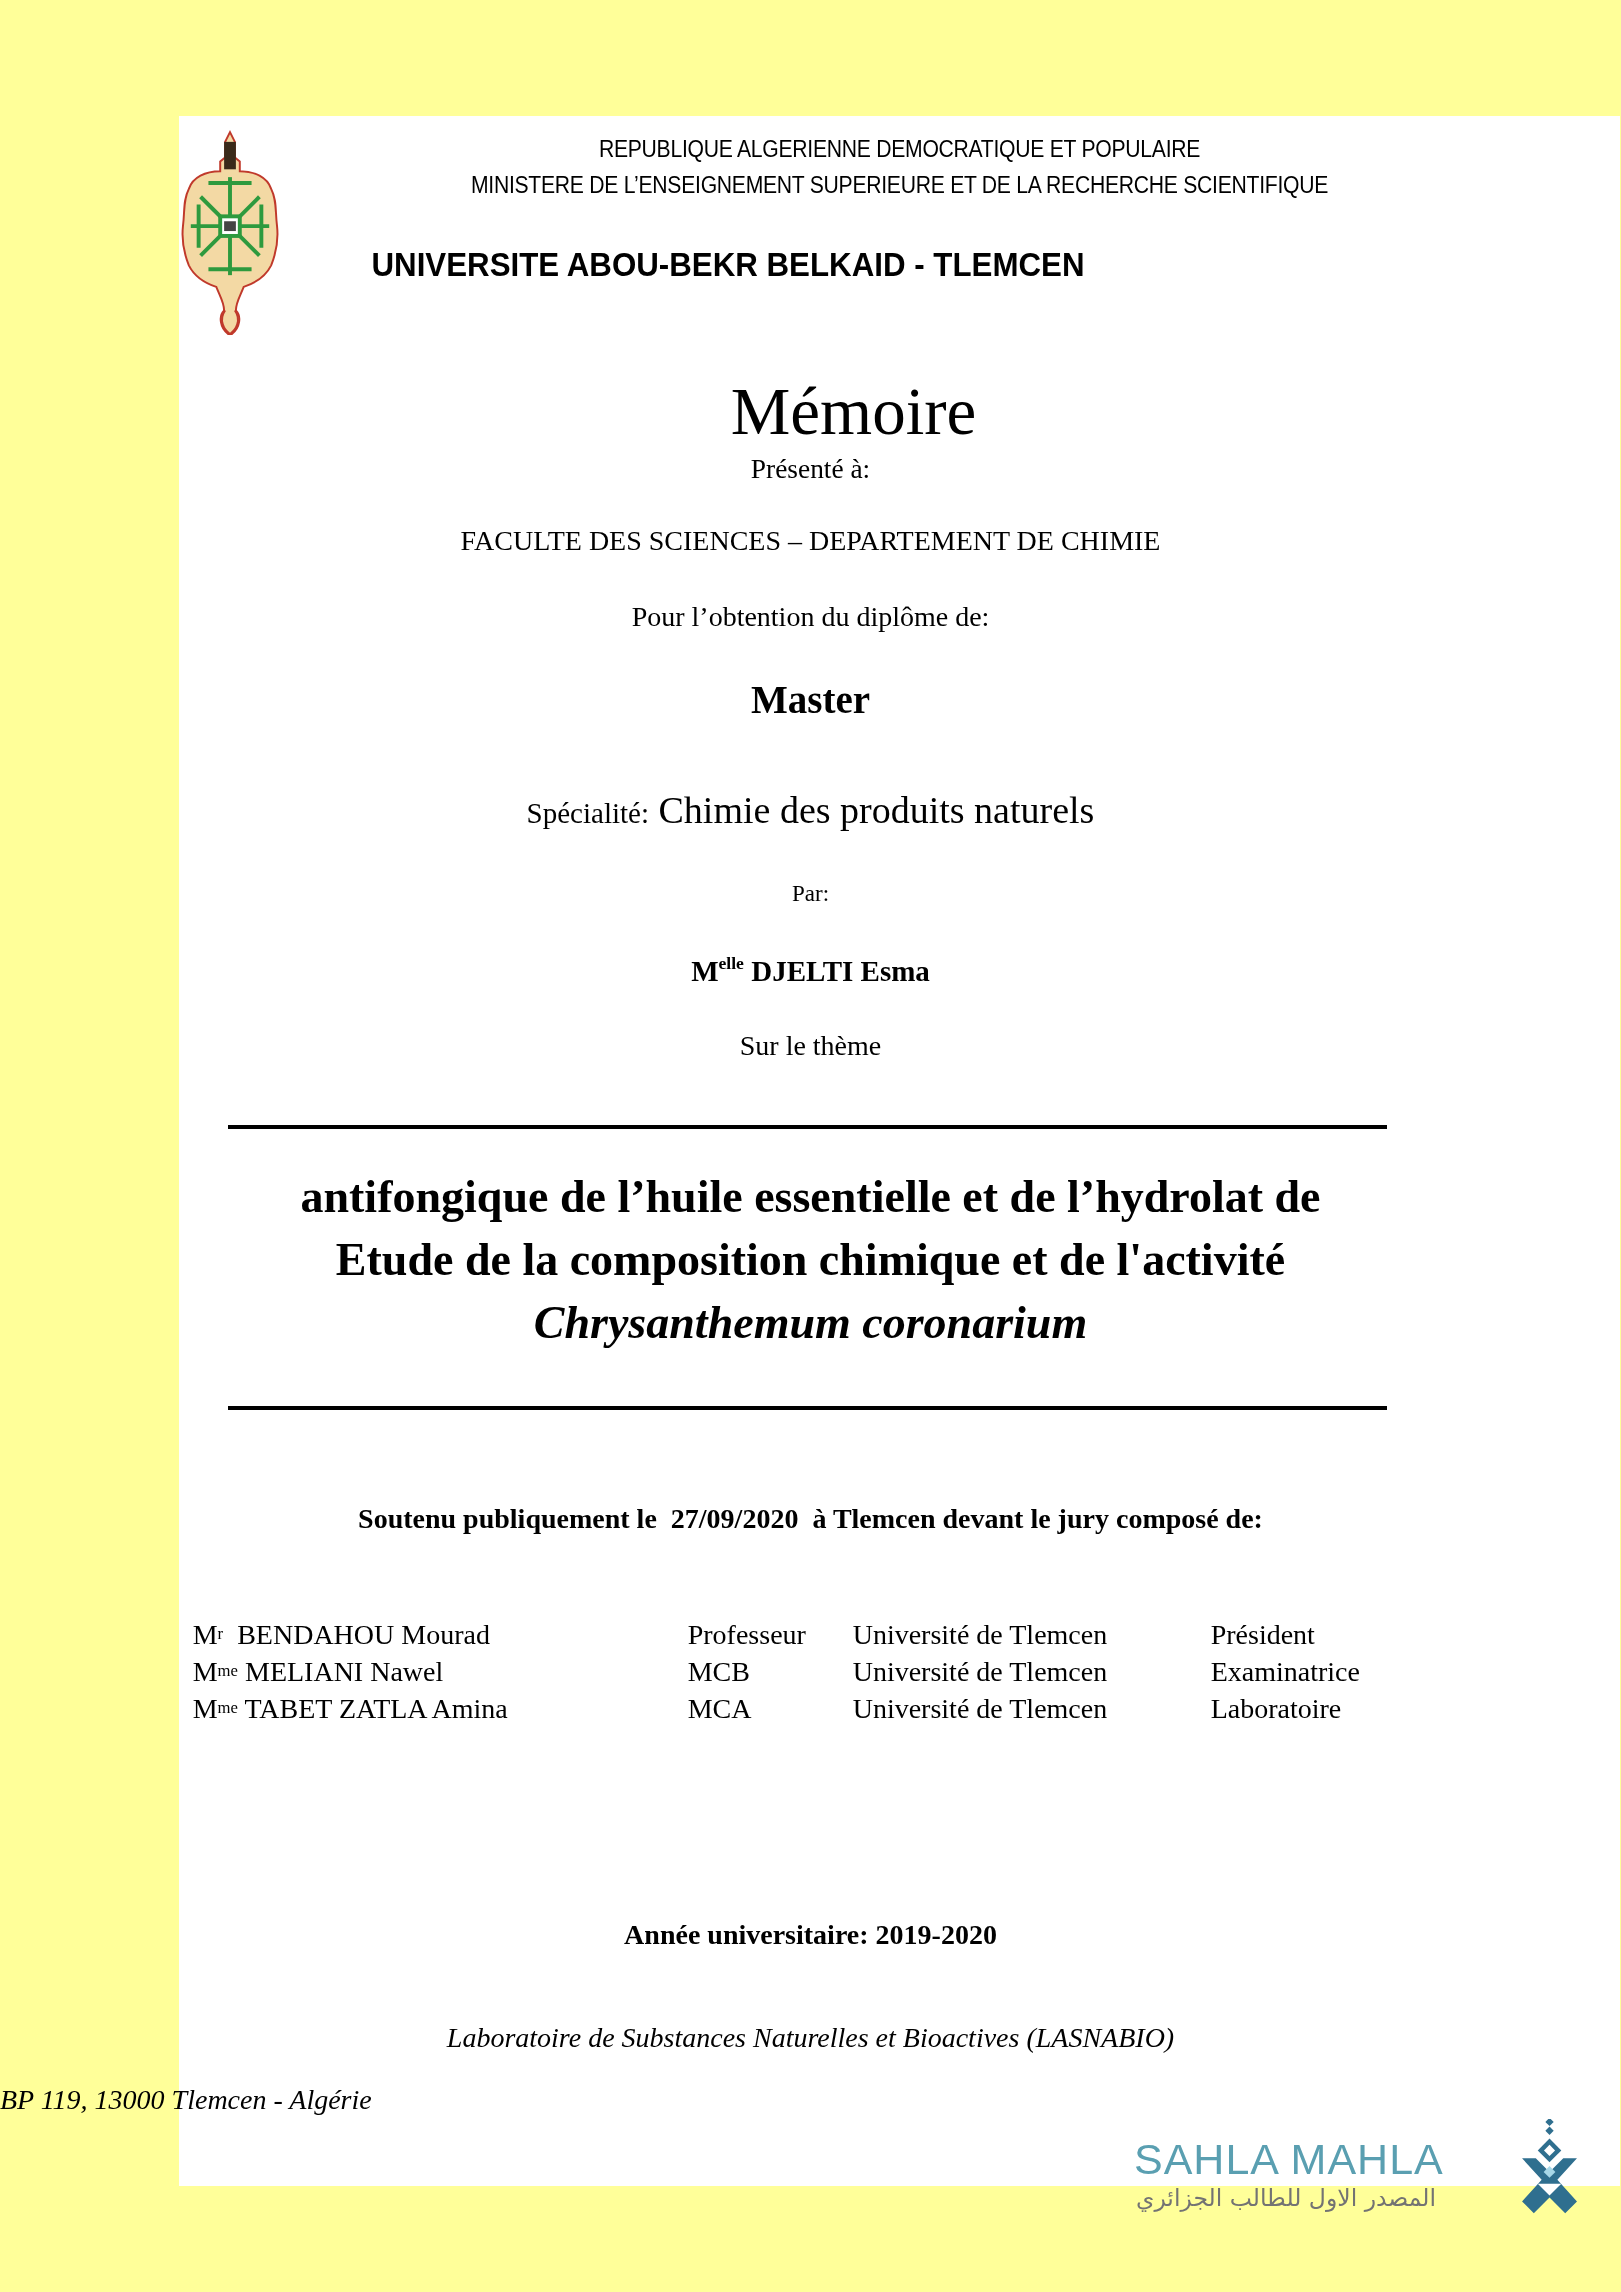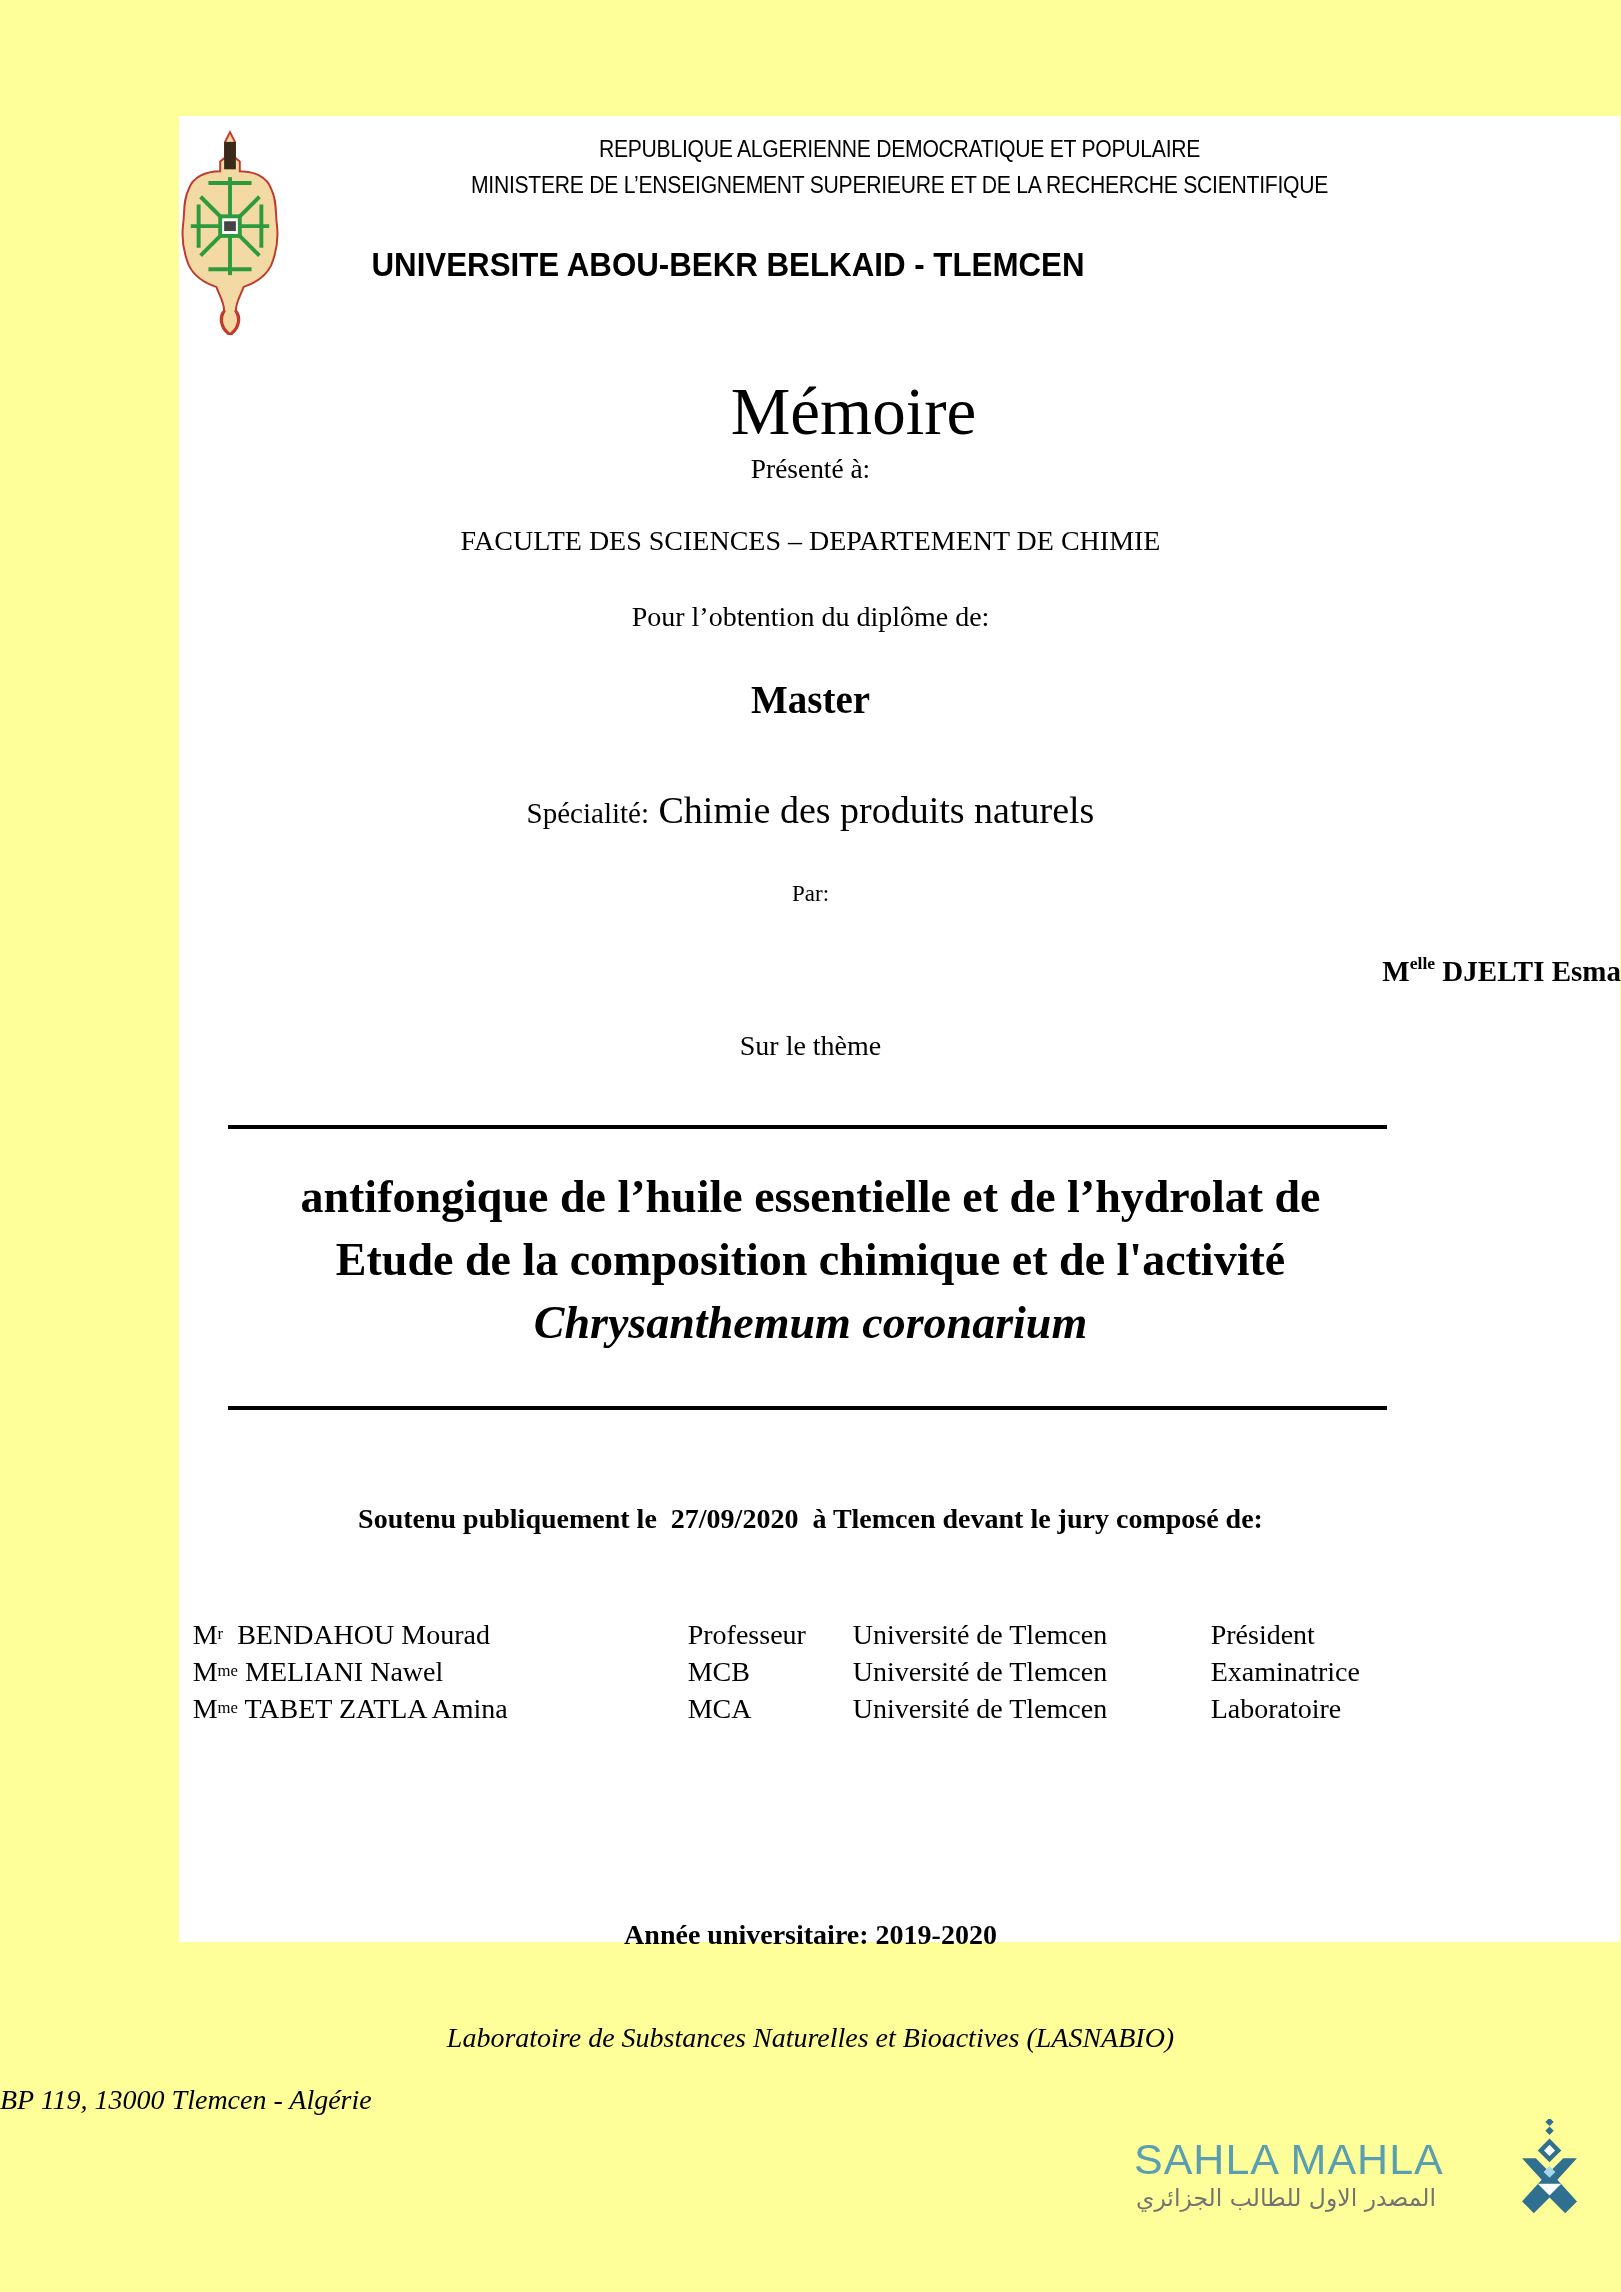--- a/index.html
+++ b/index.html
@@ -2,21 +2,21 @@
 <html><head>
 <meta charset="utf-8">
 <style>
   html, body { margin:0; padding:0; }
   body {
     width:1621px; height:2293px; position:relative; overflow:hidden;
     background:#ffff99;
     font-family:"Liberation Serif", serif; color:#000;
   }
   .page {
-    position:absolute; left:179px; top:116px; width:1441px; height:1826px;
+    position:absolute; left:179px; top:116px; width:1441px; height:2070px;
     background:#ffffff;
   }
   .abs { position:absolute; }
   .center { left:0; right:0; text-align:center; }
   .sans { font-family:"Liberation Sans", sans-serif; }
   .logo { left:2px; top:11.8px; width:98px; height:211px; }
   .hdr1 { top:19.6px; font-size:23.5px; letter-spacing:-0.3px; transform:scaleX(0.9); }
   .hdr2 { top:56px; font-size:23.5px; letter-spacing:-0.3px; transform:scaleX(0.9); }
   .univ { top:129px; font-size:34px; font-weight:bold; transform:scaleX(0.92); }
   .page-center { left:0; width:1264px; text-align:center; }
@@ -74,21 +74,21 @@
   <div class="abs center sans hdr2">MINISTERE DE L’ENSEIGNEMENT SUPERIEURE ET DE LA RECHERCHE SCIENTIFIQUE</div>
   <div class="abs sans univ page-center" style="left:0;width:1098px;">UNIVERSITE ABOU-BEKR BELKAID - TLEMCEN</div>
 
   <div class="abs page-center memoire" style="width:1264px;left:-186px;width:1621px;left:-179px;"><span>Mémoire</span></div>
   <div class="abs presente" style="left:-179px;width:1621px;text-align:center;">Présenté à:</div>
   <div class="abs faculte" style="left:-179px;width:1621px;text-align:center;">FACULTE DES SCIENCES – DEPARTEMENT DE CHIMIE</div>
   <div class="abs pour" style="left:-179px;width:1621px;text-align:center;">Pour l’obtention du diplôme de:</div>
   <div class="abs master" style="left:-179px;width:1621px;text-align:center;">Master</div>
   <div class="abs specialite" style="left:-179px;width:1621px;text-align:center;"><span style="font-size:29px;">Spécialité:</span><span> Chimie des produits naturels</span></div>
   <div class="abs par" style="left:-179px;width:1621px;text-align:center;">Par:</div>
-  <div class="abs author" style="left:-179px;width:1621px;text-align:right;"><span>M</span><sup>elle</sup><span> DJELTI Esma</span></div>
+  <div class="abs author" style="left:-179px;width:1621px;text-align:center;"><span>M</span><sup>elle</sup><span> DJELTI Esma</span></div>
   <div class="abs theme" style="left:-179px;width:1621px;text-align:center;">Sur le thème</div>
 
   <div class="rule" style="top:1009px;"></div>
   <div class="abs title" style="left:-179px;width:1621px;text-align:center;">
     <div>antifongique de l’huile essentielle et de l’hydrolat de</div>
     <div>Etude de la composition chimique et de l'activité</div>
     <div class="sp">Chrysanthemum coronarium</div>
   </div>
   <div class="rule" style="top:1290px;"></div>
 

